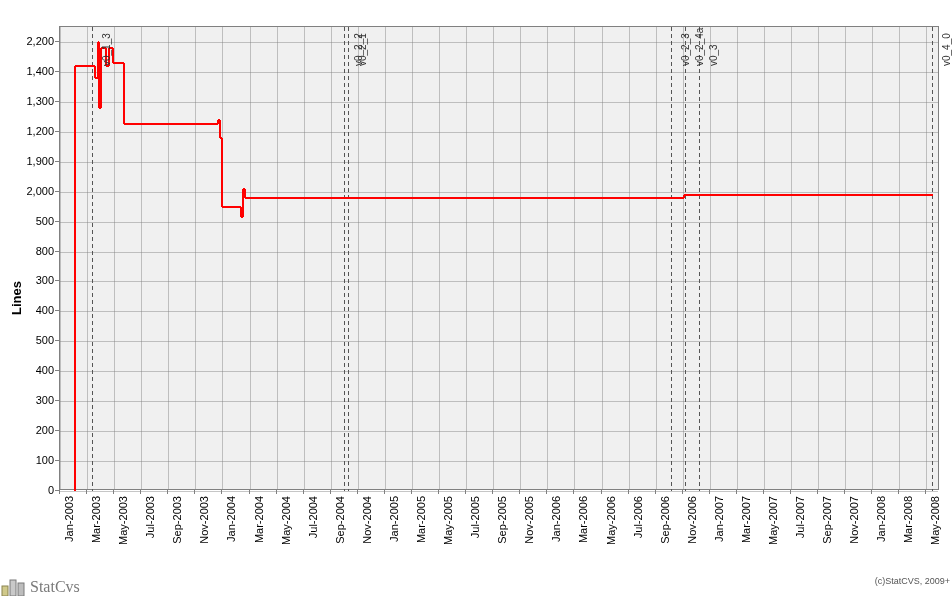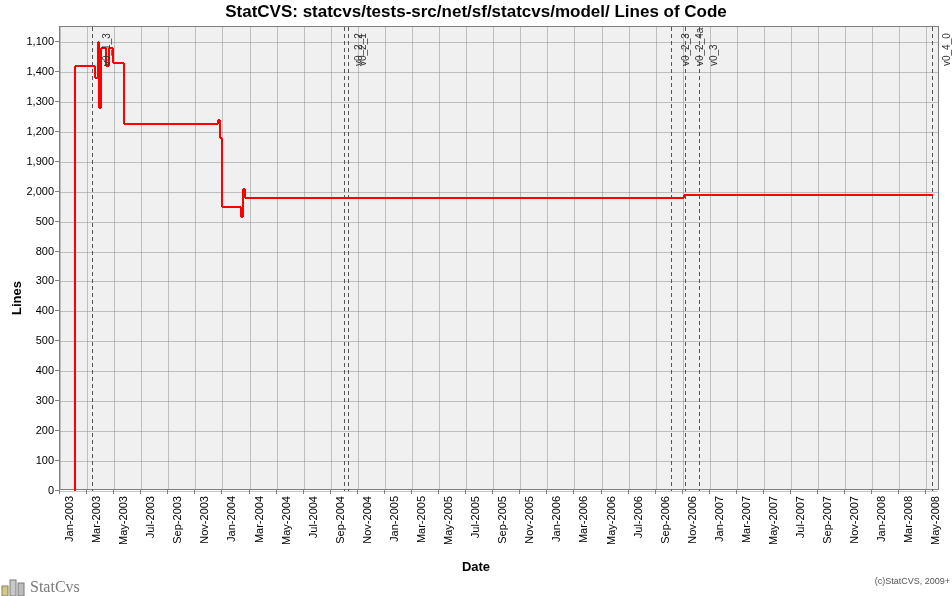--- a/index.html
+++ b/index.html
@@ -117,23 +117,21 @@
     right: 2px;
     bottom: 10px;
     font-size: 9px;
     color: #555;
   }
 </style>
 </head>
 <body>
 
 <div class="chart-container">
-  <div class="title">StatCVS: statcvs/tests-src/net/sf/statcvs/model/ Lines of Code</div>
   <div class="ylabel">Lines</div>
-  <div class="xlabel">Date</div>
 
   <div id="plot" class="plot-area" style="left: 59px; top: 26px; width: 880px; height: 464px;">
       <div class="hgrid" style="top: 464px;"></div>
       <div class="hgrid" style="top: 434.065px;"></div>
       <div class="hgrid" style="top: 404.129px;"></div>
       <div class="hgrid" style="top: 374.194px;"></div>
       <div class="hgrid" style="top: 344.258px;"></div>
       <div class="hgrid" style="top: 314.323px;"></div>
       <div class="hgrid" style="top: 284.387px;"></div>
       <div class="hgrid" style="top: 254.452px;"></div>
@@ -714,21 +712,21 @@
     <div class="ytick-label" style="left: 15px; width: 39px; top: 190.645px;">2,000</div>
     <div class="ytick-mark" style="left: 55px; top: 160.71px;"></div>
     <div class="ytick-label" style="left: 15px; width: 39px; top: 160.71px;">1,900</div>
     <div class="ytick-mark" style="left: 55px; top: 130.774px;"></div>
     <div class="ytick-label" style="left: 15px; width: 39px; top: 130.774px;">1,200</div>
     <div class="ytick-mark" style="left: 55px; top: 100.839px;"></div>
     <div class="ytick-label" style="left: 15px; width: 39px; top: 100.839px;">1,300</div>
     <div class="ytick-mark" style="left: 55px; top: 70.9032px;"></div>
     <div class="ytick-label" style="left: 15px; width: 39px; top: 70.9032px;">1,400</div>
     <div class="ytick-mark" style="left: 55px; top: 40.9677px;"></div>
-    <div class="ytick-label" style="left: 15px; width: 39px; top: 40.9677px;">1,100</div>
+    <div class="ytick-label" style="left: 15px; width: 39px; top: 40.9677px;">2,200</div>
     <div class="xtick-mark" style="left: 59px; top: 490px;"></div>
     <div class="xtick-label" style="left: 13px; top: 496px; width: 50px;">Jan-2003</div>
     <div class="xtick-mark" style="left: 86.0769px; top: 490px;"></div>
     <div class="xtick-label" style="left: 40.0769px; top: 496px; width: 50px;">Mar-2003</div>
     <div class="xtick-mark" style="left: 113.154px; top: 490px;"></div>
     <div class="xtick-label" style="left: 67.1538px; top: 496px; width: 50px;">May-2003</div>
     <div class="xtick-mark" style="left: 140.231px; top: 490px;"></div>
     <div class="xtick-label" style="left: 94.2308px; top: 496px; width: 50px;">Jul-2003</div>
     <div class="xtick-mark" style="left: 167.308px; top: 490px;"></div>
     <div class="xtick-label" style="left: 121.308px; top: 496px; width: 50px;">Sep-2003</div>

